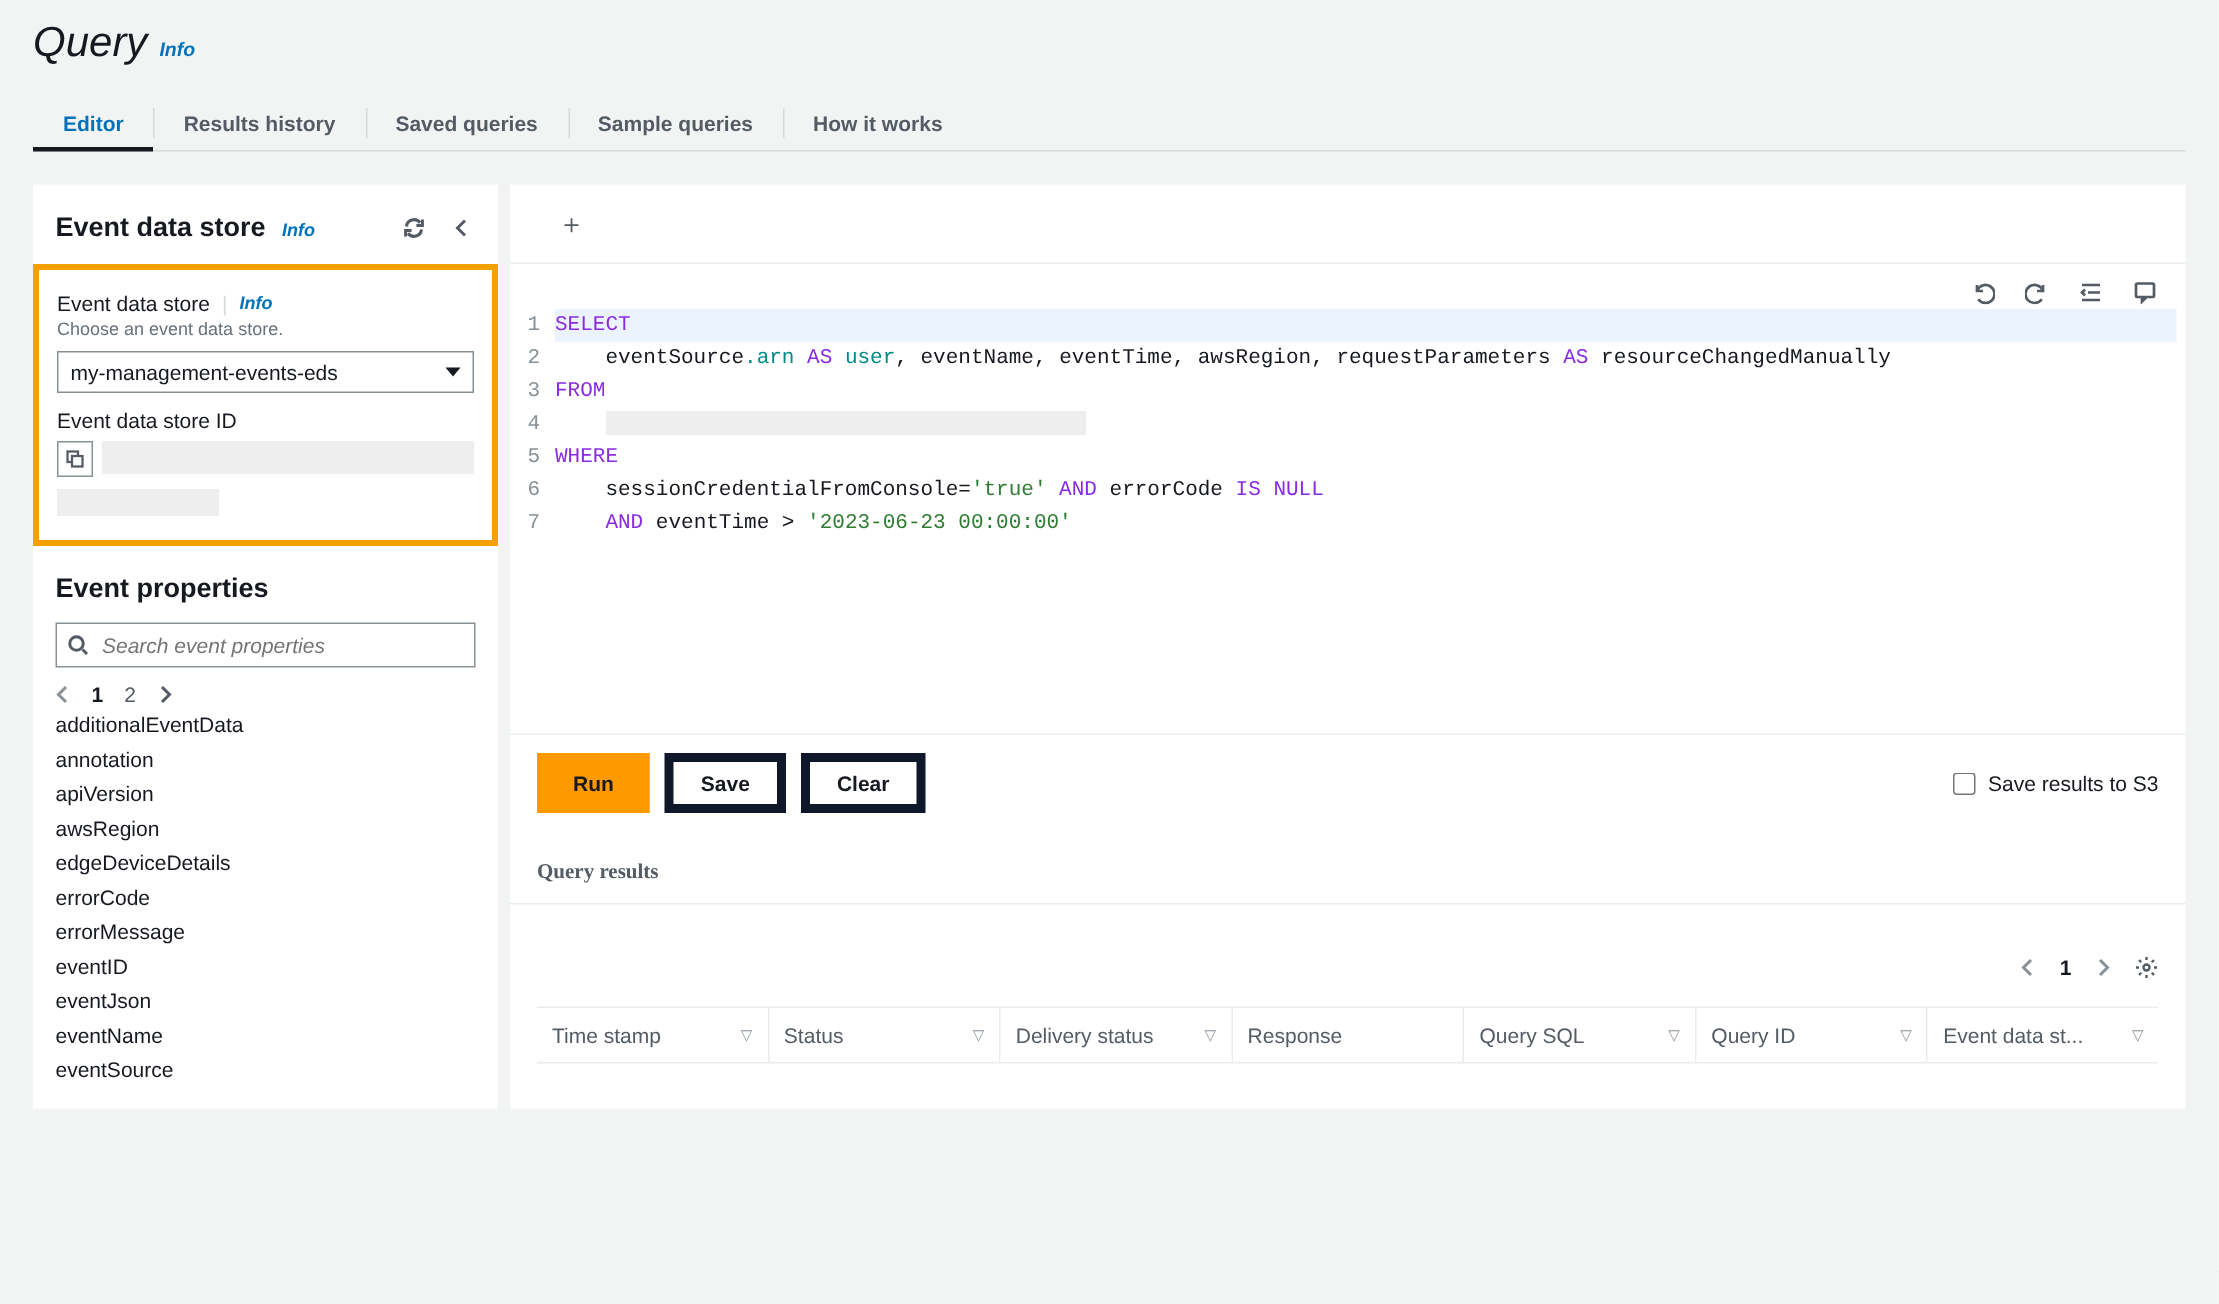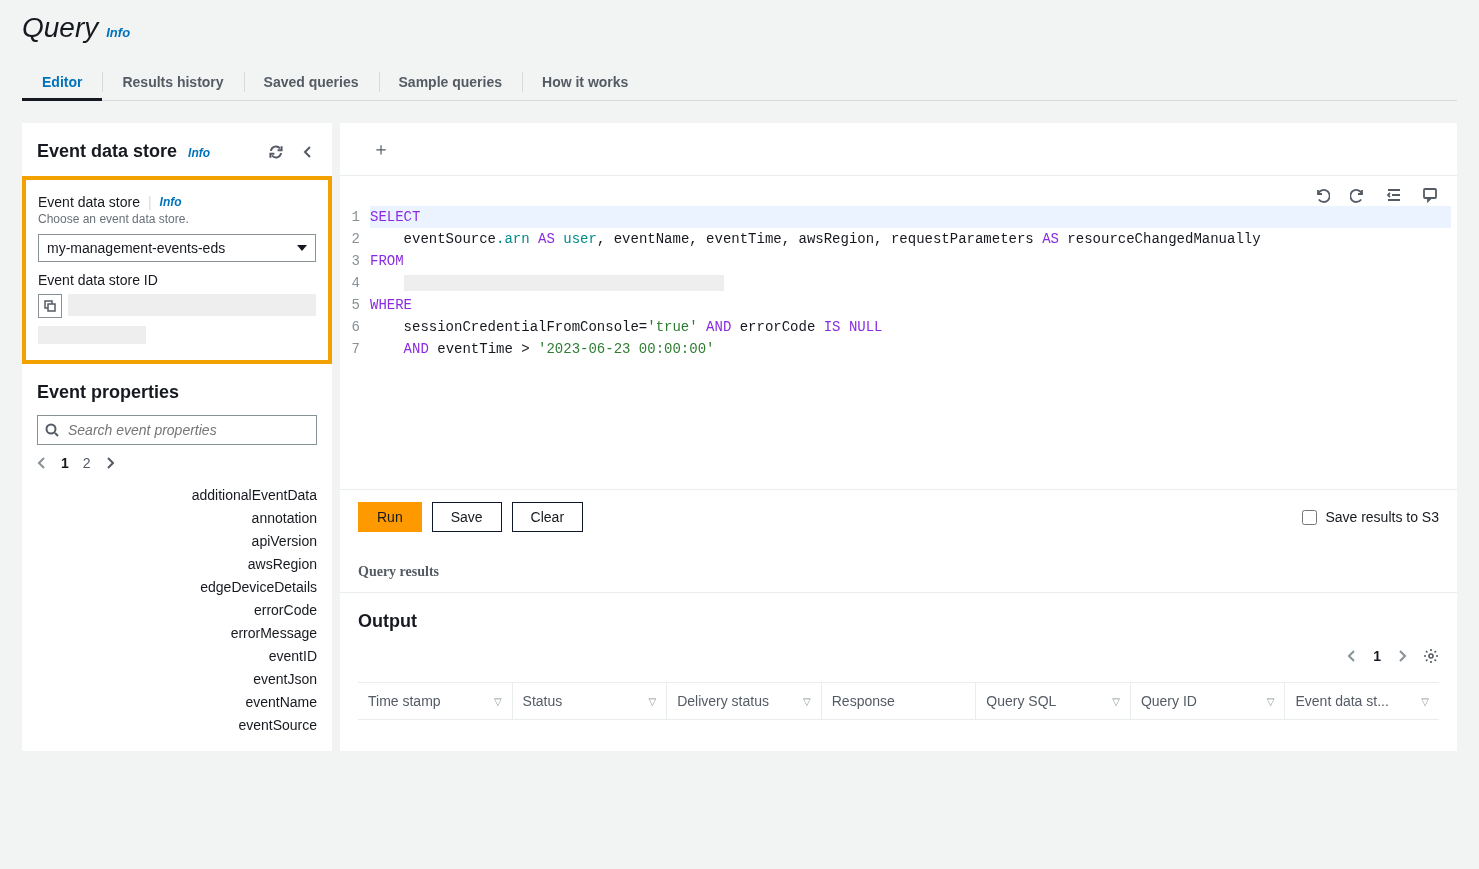--- a/index.html
+++ b/index.html
@@ -96,21 +96,21 @@
   border: 1px solid #879196;
   font-size: 14px;
   font-style: italic;
   color: #687078;
 }
 .search .sicon { position: absolute; left: 8px; top: 50%; transform: translateY(-50%); color: #545b64; }
 .pager { display: flex; align-items: center; gap: 14px; margin-top: 10px; font-size: 14px; }
 .pager .arr { color: #879196; cursor: pointer; }
 .pager .pg { color: #545b64; cursor: pointer; }
 .pager .pg.active { color: #16191f; font-weight: 700; }
-.ep-list { margin-top: 16px; display: flex; flex-direction: column; gap: 7px; font-size: 14px; text-align: right; }
+.ep-list { margin-top: 4px; display: flex; flex-direction: column; gap: 7px; font-size: 14px; }
 .content { flex: 1; background: #fff; display: flex; flex-direction: column; }
 .qtabs { display: flex; align-items: center; border-bottom: 1px solid #eaeded; padding-left: 14px; }
 .qtab {
   padding: 14px 18px;
   font-size: 14px;
   font-weight: 700;
   color: #0073bb;
   border-right: 1px solid #eaeded;
   position: relative;
   cursor: pointer;
@@ -123,21 +123,21 @@
 .editor-toolbar { display: flex; justify-content: flex-end; gap: 18px; padding: 10px 18px 0 18px; color: #545b64; }
 .editor { display: flex; height: 285px; overflow: hidden; }
 .gutter { width: 24px; text-align: right; color: #879196; font-family: "Courier New", monospace; font-size: 14px; line-height: 22px; padding: 2px 4px 0 0; }
 .code { font-family: "Courier New", monospace; font-size: 14px; line-height: 22px; padding: 2px 6px; white-space: pre; flex: 1; }
 .code .l1bg { background: #eaf3ff; display:inline-block; width:100%; }
 .kw { color: #8a2be2; }
 .turq { color: #008b8b; }
 .str { color: #2e7d32; }
 .block-r { display:inline-block; background:#eee; width: 320px; height: 16px; vertical-align: middle; }
 .actions { display: flex; align-items: center; padding: 12px 18px; border-top: 1px solid #eaeded; gap: 10px; }
-.btn { padding: 6px 18px; border: 1px solid #0f172a; background: #fff; font-size: 14px; font-weight: 400; cursor: pointer; color: #16191f; text-align: center; }
+.btn { padding: 6px 18px; border: 6px solid #0f172a; background: #fff; font-size: 14px; font-weight: 700; cursor: pointer; color: #16191f; text-align: center; }
 .btn.primary { background: #ff9900; border-color: #ff9900; color: #16191f; }
 .spacer { flex: 1; }
 .chk { display: flex; align-items: center; gap: 8px; font-size: 14px; }
 .chk input { width: 15px; height: 15px; }
 .rtabs { display: flex; border-bottom: 1px solid #eaeded; margin-top: 8px; font-family: Liberation Serif, serif; }
 .rtab { padding: 12px 18px; font-size: 14px; font-weight: 700; color: #545b64; cursor: pointer; position: relative; }
 .rtab.active { color: #0073bb; }
 .rtab.active::after { content:""; position:absolute; left:0; right:0; bottom:-1px; height:3px; background:#16191f; }
 .output-area { padding: 18px; }
 .out-head { display: flex; align-items: center; justify-content: space-between; }
@@ -310,23 +310,20 @@
         <input type="checkbox" style="">
         <span>Save results to S3</span>
       </label>
     </div>
 
     <div class="rtabs">
       <div class="rtab">Query results</div>
     </div>
 
     <div class="output-area">
-      <div class="out-head">
-        <div class="out-title">Output</div>
-      </div>
       <div class="out-head" style="justify-content:flex-end; margin-top:16px">
         <div class="out-pg">
           <span>
             <svg width="10" height="12" viewBox="0 0 10 12" fill="none" stroke="#879196" stroke-width="2">
                 <path d="M7 1 2 6l5 5"></path>
               </svg>
           </span>
           <span class="opg">1</span>
           <span>
             <svg width="10" height="12" viewBox="0 0 10 12" fill="none" stroke="#879196" stroke-width="2">

